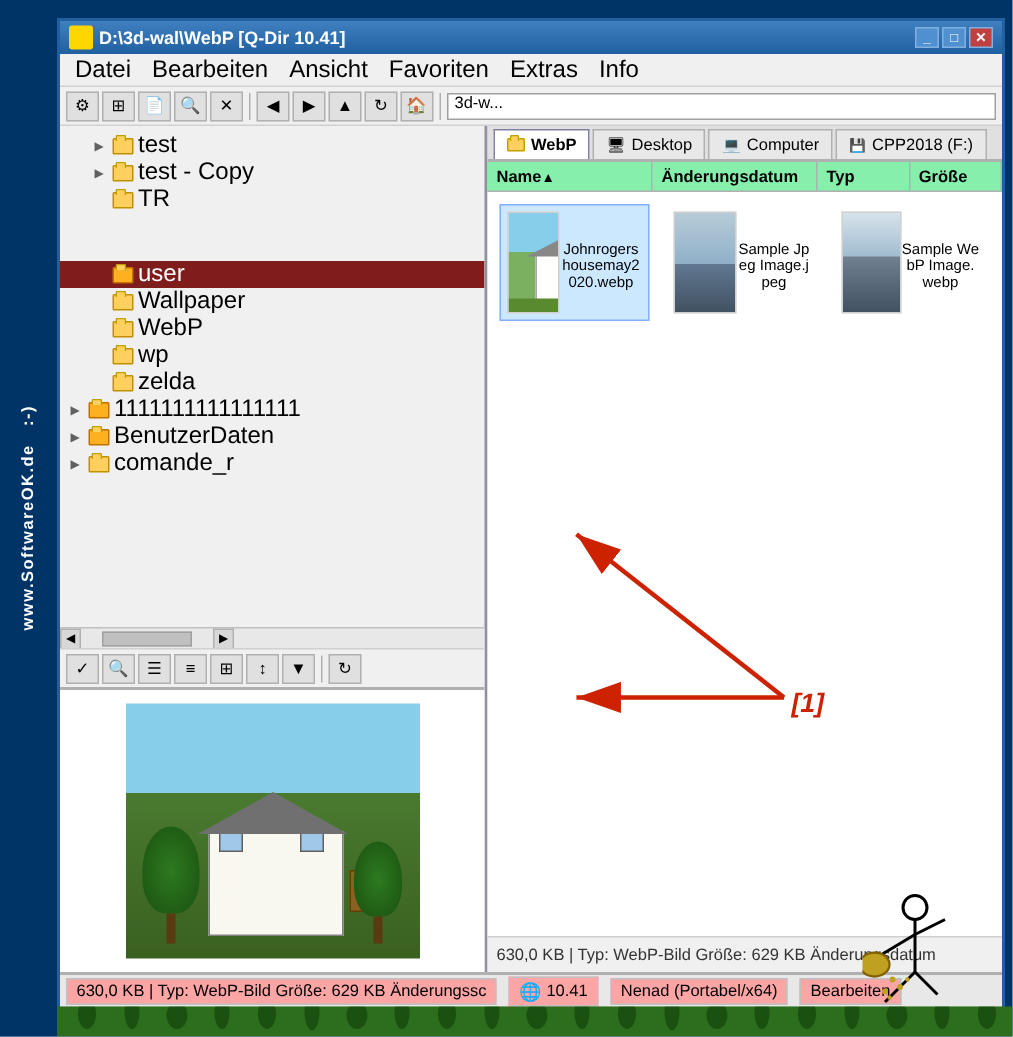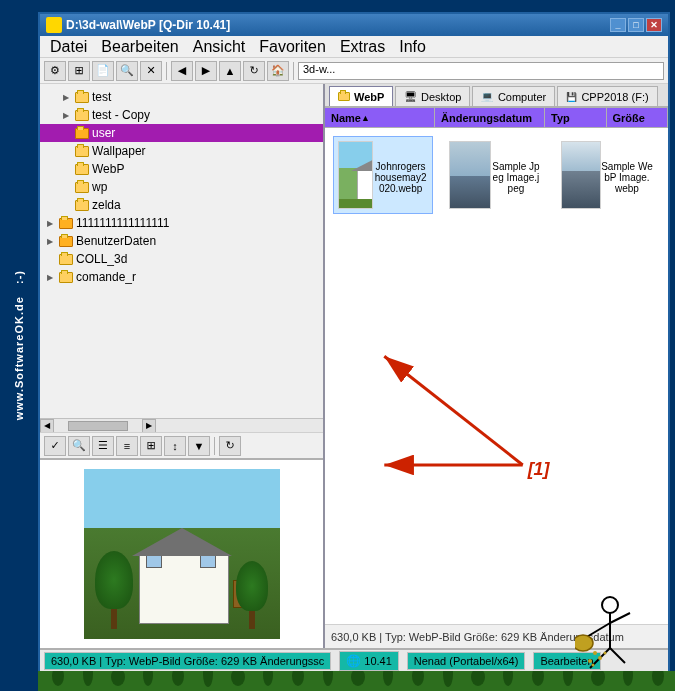--- a/index.html
+++ b/index.html
@@ -148,21 +148,21 @@
     }
 
     .tree-item {
       display: flex;
       align-items: center;
       height: 18px;
       padding-left: 4px;
       cursor: pointer;
       white-space: nowrap;
     }
-    .tree-item.selected { background: #a21caf; color: white; }
+    .tree-item.selected { background: #7f1d1d; color: white; margin-top: 32px; }
 
     .tree-indent { display: inline-block; width: 16px; }
     .tree-arrow {
       width: 12px;
       height: 12px;
       display: inline-flex;
       align-items: center;
       justify-content: center;
       font-size: 8px;
       color: #606060;
@@ -187,21 +187,21 @@
       height: 3px;
       background: #ffd060;
       border: 1px solid #c0a000;
       border-bottom: none;
       border-radius: 1px 1px 0 0;
     }
     .folder-icon.yellow { background: #ffd060; border-color: #c09000; }
     .folder-icon.orange { background: #ffb020; border-color: #c07000; }
 
     .tree-label {
-      font-size: 12px;
+      font-size: 16px;
       color: #000;
     }
 
     
     .left-toolbar {
       height: 26px;
       background: #f0f0f0;
       border-top: 1px solid #d0d0d0;
       display: flex;
       align-items: center;
@@ -267,21 +267,21 @@
       height: 3px;
       background: #ffd060;
       border: 1px solid #c0a000;
       border-bottom: none;
       border-radius: 1px 1px 0 0;
     }
 
     
     .file-header {
       display: flex;
-      background: #8b5cf6;
+      background: #86efac;
       border-bottom: 1px solid #b0b0b0;
       height: 20px;
     }
     .file-header-col {
       padding: 2px 6px;
       font-size: 11px;
       font-weight: bold;
       border-right: 1px solid #b0b0b0;
       display: flex;
       align-items: center;
@@ -357,21 +357,21 @@
       border-top: 2px solid #b0b0b0;
       display: flex;
       align-items: center;
       padding: 0 4px;
       font-size: 11px;
       color: #000;
       gap: 8px;
     }
     .status-segment {
       padding: 2px 6px;
-      background: #14b8a6;
+      background: #fca5a5;
       border: 1px solid #c0c0c0;
       font-size: 11px;
     }
 
     
     .grass-bottom {
       position: absolute;
       bottom: 0;
       left: 38px;
       right: 0;
@@ -621,20 +621,26 @@
               <span class="tree-arrow">▶</span>
             <span class="folder-icon yellow"></span>
             <span class="tree-label">test</span>
           </div>
           <div class="tree-item">
             <span class="tree-indent"></span>
               <span class="tree-arrow">▶</span>
             <span class="folder-icon yellow"></span>
             <span class="tree-label">test - Copy</span>
           </div>
+          <div class="tree-item">
+            <span class="tree-indent"></span>
+              <span class="tree-arrow"> </span>
+            <span class="folder-icon yellow"></span>
+            <span class="tree-label">TR</span>
+          </div>
           <div class="tree-item selected">
             <span class="tree-indent"></span>
               <span class="tree-arrow" style="color:white;"> </span>
             <span class="folder-icon orange"></span>
             <span class="tree-label" style="color:white;">user</span>
           </div>
           <div class="tree-item">
             <span class="tree-indent"></span>
               <span class="tree-arrow"> </span>
             <span class="folder-icon yellow"></span>
@@ -660,25 +666,20 @@
           </div>
           <div class="tree-item">
             <span class="tree-arrow">▶</span>
             <span class="folder-icon orange"></span>
             <span class="tree-label">1111111111111111</span>
           </div>
           <div class="tree-item">
             <span class="tree-arrow">▶</span>
             <span class="folder-icon orange"></span>
             <span class="tree-label">BenutzerDaten</span>
-          </div>
-          <div class="tree-item">
-            <span class="tree-arrow"> </span>
-            <span class="folder-icon yellow"></span>
-            <span class="tree-label">COLL_3d</span>
           </div>
           <div class="tree-item">
             <span class="tree-arrow">▶</span>
             <span class="folder-icon yellow"></span>
             <span class="tree-label">comande_r</span>
           </div>
         </div>
 
         <div class="tree-hscroll">
           <div class="hscroll-btn">◀</div>

